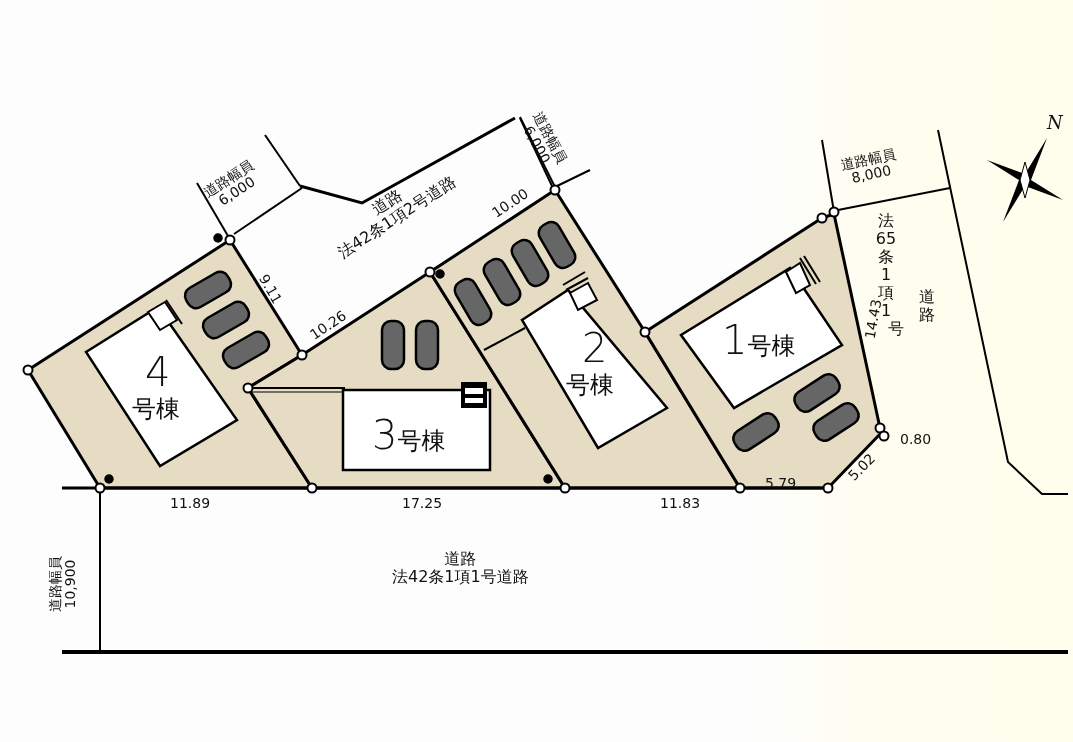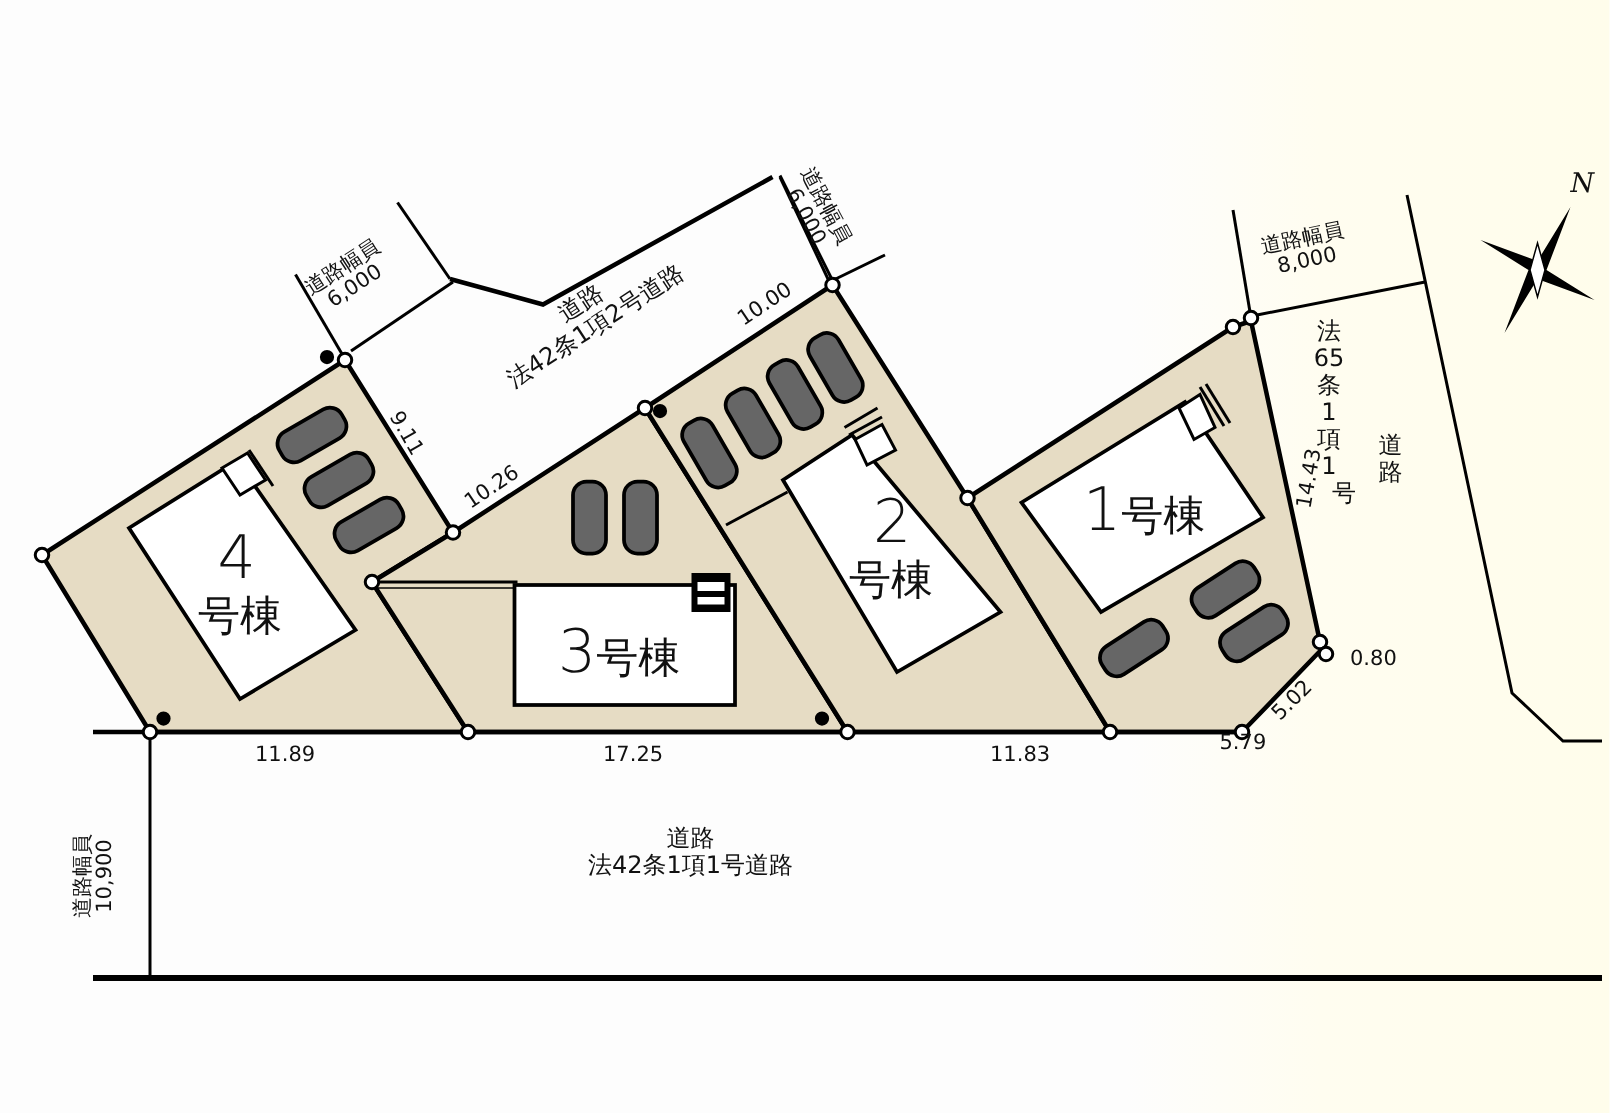--- a/index.html
+++ b/index.html
@@ -5,21 +5,21 @@
   html,body{margin:0;padding:0;}
   body{width:1073px;height:742px;overflow:hidden;background:#ffffff;font-family:"DejaVu Sans","Liberation Sans",sans-serif;}
   #stage{position:relative;width:1073px;height:742px;
     background:linear-gradient(90deg,#fdfdfd 0%,#fdfdfd 70%,#fffdf0 82%,#fffdeb 100%);}
   svg{position:absolute;left:0;top:0;}
   .lbl{position:absolute;color:#111;white-space:nowrap;line-height:1;font-family:"DejaVu Sans","Liberation Sans",sans-serif;}
   .dim{font-size:14px;}
   .road{font-size:16px;text-align:center;line-height:1.15;}
   .width{font-size:14px;text-align:center;line-height:1.1;}
   .house-num{font-size:40px;font-weight:300;}
-  .house-suf{font-size:28px;}
+  .house-suf{font-size:24px;}
   .vert{writing-mode:vertical-rl;font-size:16px;line-height:1.05;}
   .compass-n{font-family:"DejaVu Serif","Liberation Serif",serif;font-style:italic;font-size:18px;}
 </style>
 </head>
 <body>
 
 <div id="stage">
   <svg width="1073" height="742" viewBox="0 0 1073 742">
 
     <g fill="#e6dcc4" stroke="#000" stroke-width="3" stroke-linejoin="round">
@@ -143,21 +143,21 @@
   <div class="lbl house-num" style="left:582px;top:328px;">2</div>
   <div class="lbl house-suf" style="left:566px;top:373px;">号棟</div>
 
   <div class="lbl" style="left:722px;top:320px;">
     <span class="house-num">1</span><span class="house-suf">号棟</span>
   </div>
 
   <div class="lbl dim" style="left:170px;top:496px;">11.89</div>
   <div class="lbl dim" style="left:402px;top:496px;">17.25</div>
   <div class="lbl dim" style="left:660px;top:496px;">11.83</div>
-  <div class="lbl dim" style="left:765px;top:488px;margin-left:48px;">5.79</div>
+  <div class="lbl dim" style="left:765px;top:476px;">5.79</div>
   <div class="lbl dim" style="left:846px;top:460px;transform:rotate(-45deg);">5.02</div>
   <div class="lbl dim" style="left:900px;top:432px;text-align:center;">0.80</div>
   <div class="lbl dim" style="left:853px;top:312px;transform:rotate(-80deg);">14.43</div>
   <div class="lbl dim" style="left:255px;top:282px;transform:rotate(60deg);">9.11</div>
   <div class="lbl dim" style="left:308px;top:318px;transform:rotate(-34deg);">10.26</div>
   <div class="lbl dim" style="left:490px;top:196px;transform:rotate(-34deg);">10.00</div>
 
   <div class="lbl road" style="left:325px;top:232px;transform:rotate(-33deg);transform-origin:left top;">
     <div>道路</div>
     <div>法42条1項2号道路</div>

